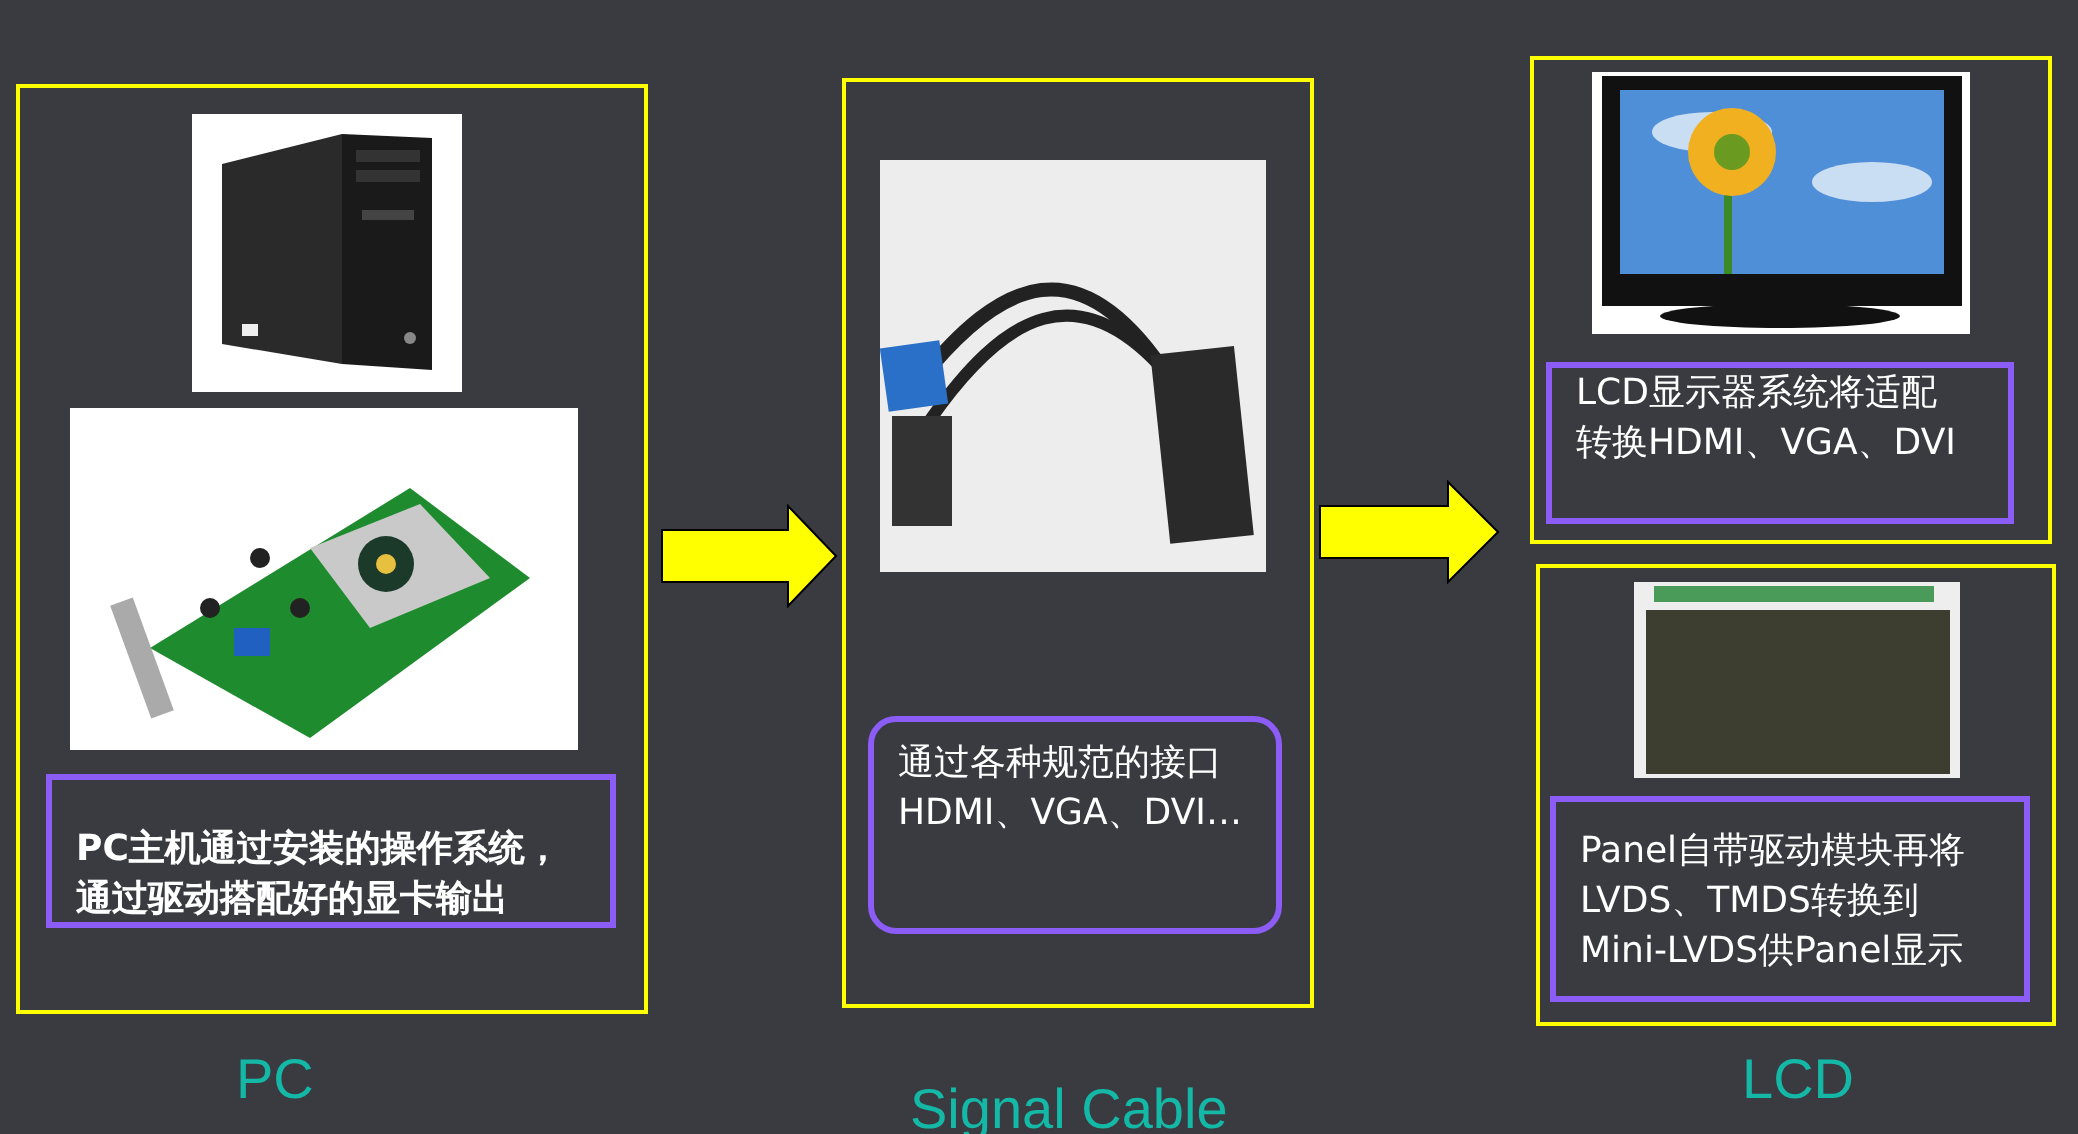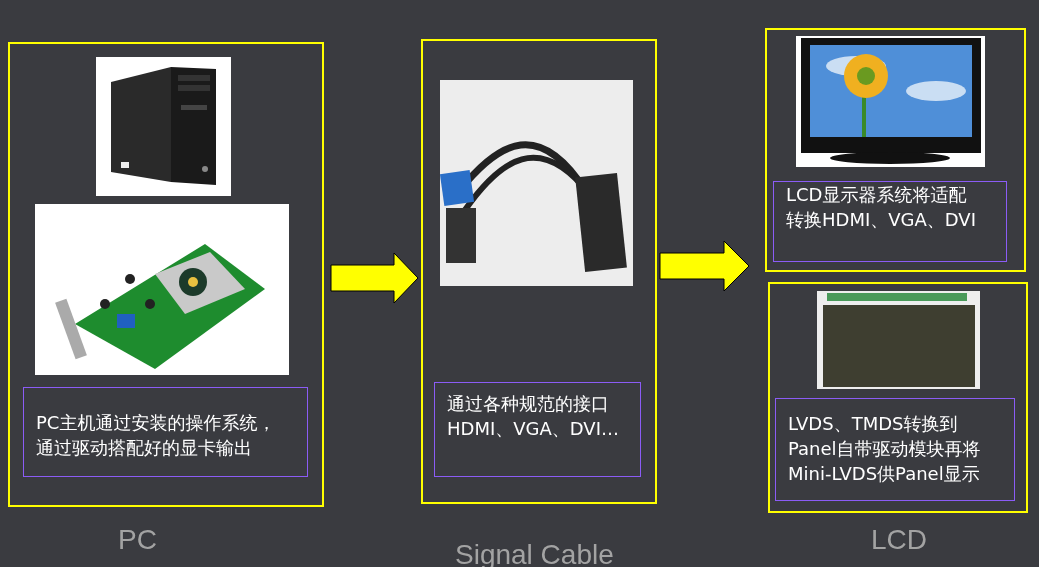--- a/index.html
+++ b/index.html
@@ -1,22 +1,22 @@
 <!DOCTYPE html>
 <html><head>
 <meta charset="utf-8">
 <style>
   html, body { margin:0; padding:0; }
   body { width:1039px; height:567px; background:#3a3b40; position:relative; overflow:hidden;
          font-family:"DejaVu Sans","Liberation Sans",sans-serif; color:#ffffff; }
   .box { position:absolute; border:2px solid #ffff00; box-sizing:border-box; }
-  .tbox { position:absolute; border:1px solid #8b5cf6; box-sizing:border-box; color:#fff;
+  .tbox { position:absolute; border:3px solid #8b5cf6; box-sizing:border-box; color:#fff;
           font-size:18px; line-height:25px; padding:0 0 0 12px; white-space:nowrap; overflow:visible; }
   .img { position:absolute; background:#fff; overflow:hidden; }
-  .label { position:absolute; font-family:"Liberation Sans",sans-serif; font-size:28px; color:#a3a3a3; }
+  .label { position:absolute; font-family:"Liberation Sans",sans-serif; font-size:28px; color:#14b8a6; }
   .arrow { position:absolute; }
 </style>
 </head>
 <body>
 
 <div class="box" style="left:8px;top:42px;width:316px;height:465px;"></div>
 <div class="img" style="left:96px;top:57px;width:135px;height:139px;background:#fff;">
   <svg width="135" height="139" viewBox="0 0 135 139">
     <polygon points="15,25 75,10 75,125 15,115" fill="#2a2a2a"></polygon>
     <polygon points="75,10 120,12 120,128 75,125" fill="#1a1a1a"></polygon>
@@ -33,40 +33,40 @@
     <polygon points="120,70 175,48 210,85 150,110" fill="#c9c9c9"></polygon>
     <circle cx="158" cy="78" r="14" fill="#1c3a2a"></circle>
     <circle cx="158" cy="78" r="5" fill="#e8c040"></circle>
     <rect x="30" y="95" width="12" height="60" fill="#aaa" transform="rotate(-20 36 125)"></rect>
     <rect x="82" y="110" width="18" height="14" fill="#2060c0"></rect>
     <circle cx="95" cy="75" r="5" fill="#222"></circle>
     <circle cx="115" cy="100" r="5" fill="#222"></circle>
     <circle cx="70" cy="100" r="5" fill="#222"></circle>
   </svg>
 </div>
-<div class="tbox" style="left:23px;top:387px;width:285px;height:90px;padding-top:22px;">
+<div class="tbox" style="left:23px;top:387px;width:285px;height:77px;padding-top:22px;font-weight:bold;">
   <div>PC主机通过安装的操作系统，</div>
   <div>通过驱动搭配好的显卡输出</div>
 </div>
 
 <svg class="arrow" style="left:330px;top:252px;" width="90" height="52" viewBox="0 0 90 52">
   <polygon points="1,13 64,13 64,1 88,26 64,51 64,39 1,39" fill="#ffff00" stroke="#000" stroke-width="1"></polygon>
 </svg>
 
 <div class="box" style="left:421px;top:39px;width:236px;height:465px;"></div>
 <div class="img" style="left:440px;top:80px;width:193px;height:206px;background:#ededed;">
   <svg width="193" height="206" viewBox="0 0 193 206">
     <path d="M20,110 C60,60 100,40 145,110" stroke="#222" stroke-width="7" fill="none"></path>
     <path d="M25,130 C60,80 100,50 150,115" stroke="#222" stroke-width="6" fill="none"></path>
     <rect x="2" y="92" width="30" height="32" fill="#2a6fc8" transform="rotate(-8 17 108)"></rect>
     <rect x="6" y="128" width="30" height="55" fill="#333"></rect>
     <rect x="140" y="95" width="42" height="95" fill="#2a2a2a" transform="rotate(-6 161 142)"></rect>
   </svg>
 </div>
-<div class="tbox" style="left:434px;top:382px;width:207px;height:95px;padding-top:8px;">
+<div class="tbox" style="left:434px;top:358px;width:207px;height:109px;padding-top:8px;border-radius:14px;">
   <div>通过各种规范的接口</div>
   <div>HDMI、VGA、DVI…</div>
 </div>
 
 <svg class="arrow" style="left:659px;top:240px;" width="92" height="52" viewBox="0 0 92 52">
   <polygon points="1,13 65,13 65,1 90,26 65,51 65,39 1,39" fill="#ffff00" stroke="#000" stroke-width="1"></polygon>
 </svg>
 
 <div class="box" style="left:765px;top:28px;width:261px;height:244px;"></div>
 <div class="img" style="left:796px;top:36px;width:189px;height:131px;">
@@ -87,20 +87,20 @@
 </div>
 
 <div class="box" style="left:768px;top:282px;width:260px;height:231px;"></div>
 <div class="img" style="left:817px;top:291px;width:163px;height:98px;background:#eee;">
   <svg width="163" height="98" viewBox="0 0 163 98">
     <rect x="10" y="2" width="140" height="8" fill="#4a9a5a"></rect>
     <rect x="6" y="14" width="152" height="82" fill="#3e3e30"></rect>
   </svg>
 </div>
 <div class="tbox" style="left:775px;top:398px;width:240px;height:103px;padding-top:12px;">
+  <div>Panel自带驱动模块再将</div>
   <div>LVDS、TMDS转换到</div>
-  <div>Panel自带驱动模块再将</div>
   <div>Mini-LVDS供Panel显示</div>
 </div>
 
 <div class="label" style="left:118px;top:524px;">PC</div>
 <div class="label" style="left:455px;top:520px;margin-top:19px;">Signal Cable</div>
 <div class="label" style="left:871px;top:524px;">LCD</div>
 
 </body></html>

